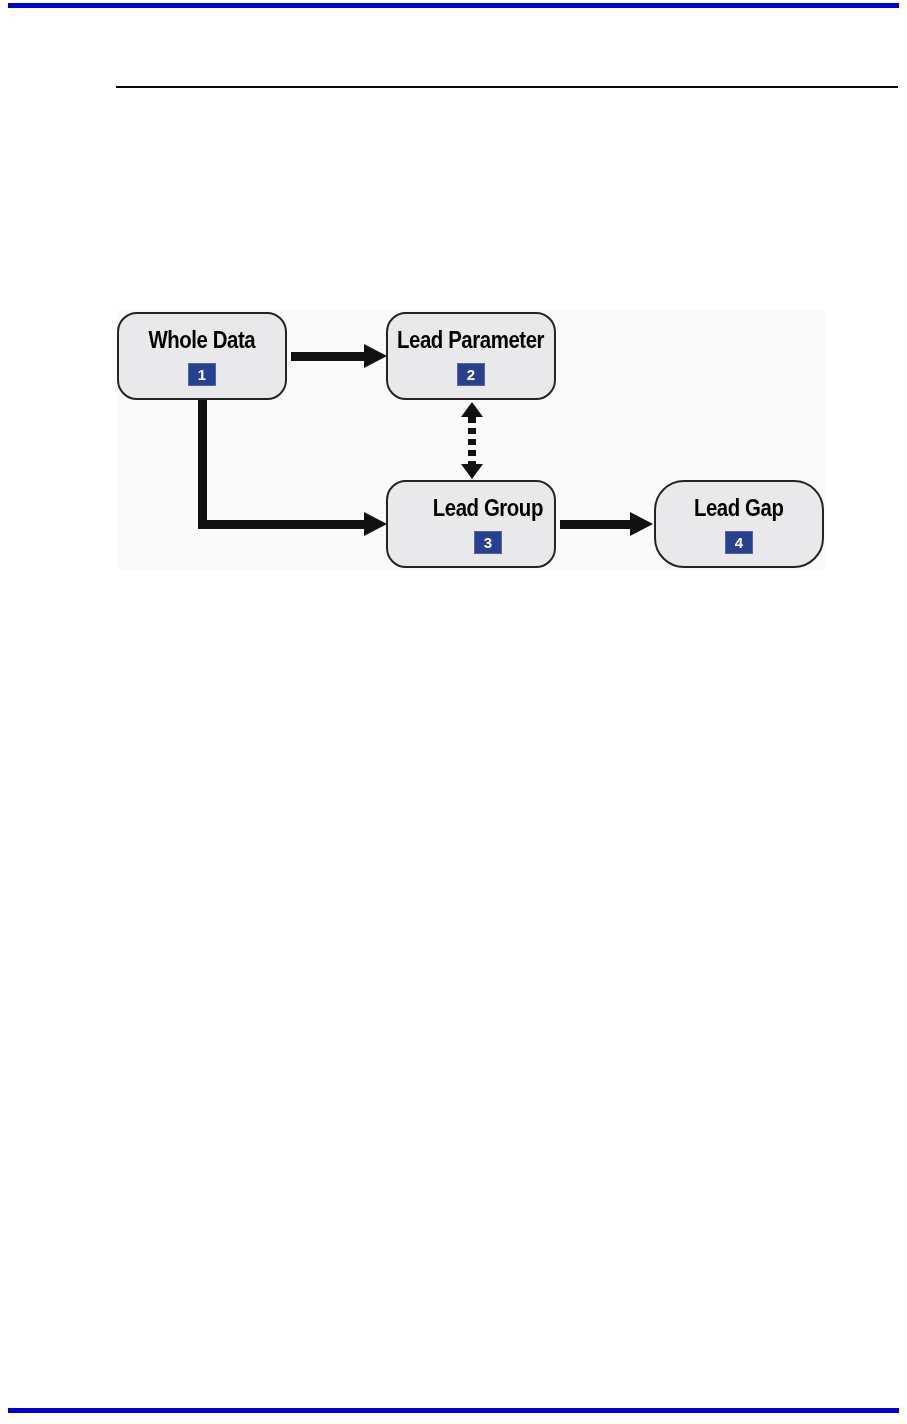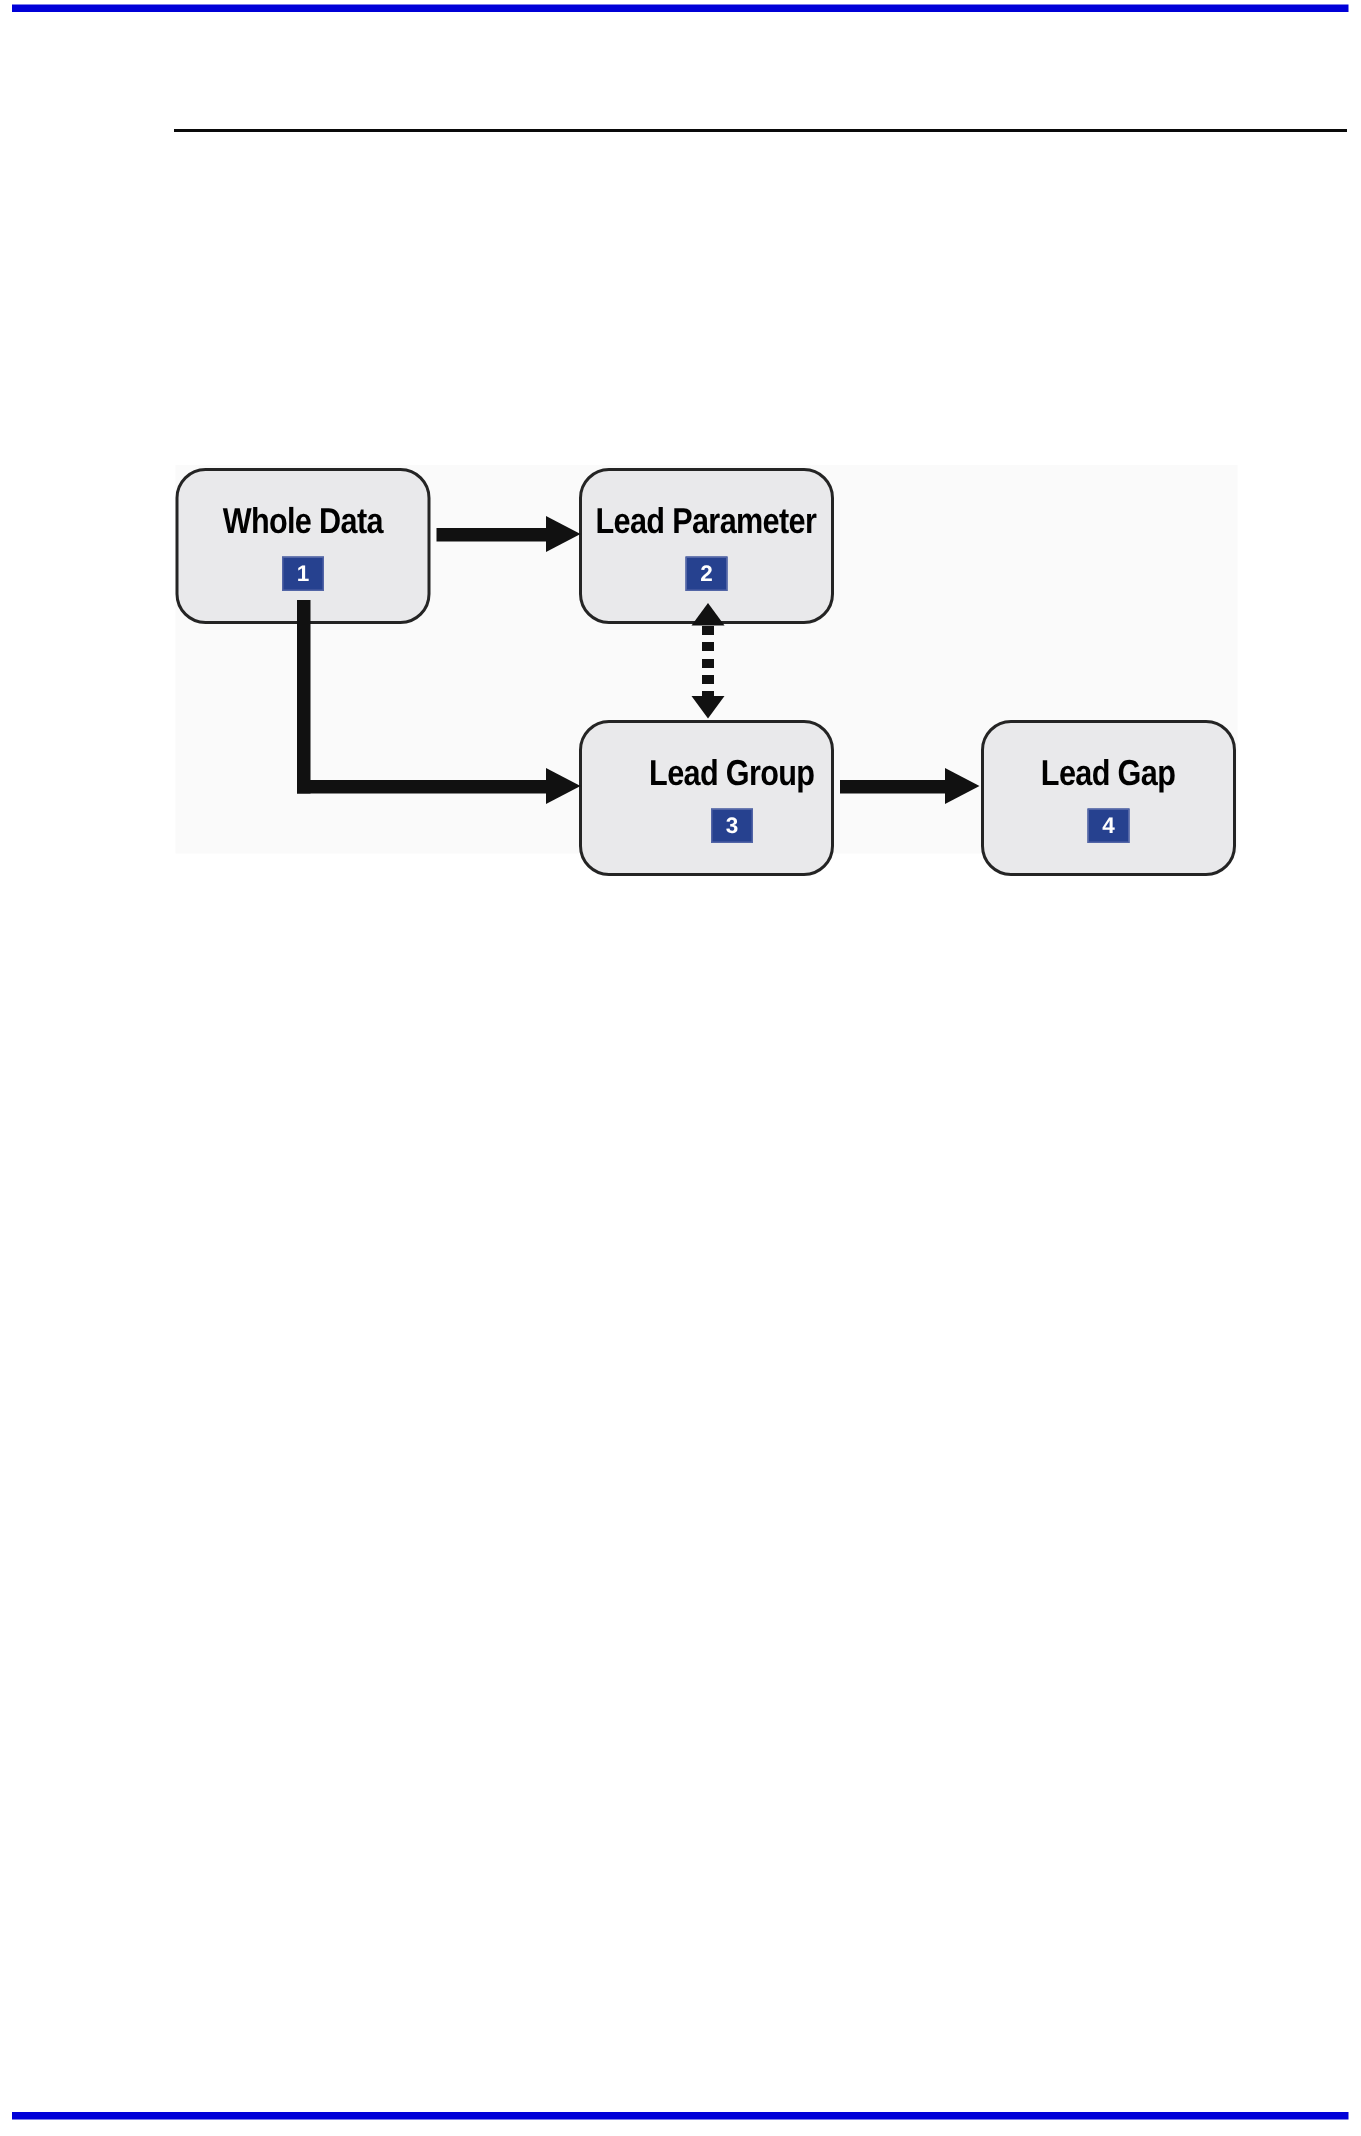--- a/index.html
+++ b/index.html
@@ -48,21 +48,21 @@
     left: 117px;
     top: 310px;
     width: 708px;
     height: 259px;
     background: var(--panel-bg);
   }
 
   .flow-box {
     position: absolute;
     width: 170px;
-    height: 104px;
+    height: 88px;
     background: var(--box-fill);
     border: 2px solid var(--box-border);
     border-radius: 20px;
     display: flex;
     flex-direction: column;
     align-items: center;
     justify-content: center;
     gap: 9px;
   }
   .flow-box .label {
@@ -84,21 +84,21 @@
     font-weight: bold;
     display: flex;
     align-items: center;
     justify-content: center;
     line-height: 1;
   }
 
   .box-whole-data     { left: 117px; top: 312px; }
   .box-lead-parameter { left: 386px; top: 312px; text-align: right; }
   .box-lead-group     { left: 386px; top: 480px; padding-left: 34px; }
-  .box-lead-gap       { left: 654px; top: 480px; }
+  .box-lead-gap       { left: 654px; top: 480px; border-radius: 30px; }
 
   .shaft {
     position: absolute;
     background: var(--arrow-color);
   }
   .head-right {
     position: absolute;
     width: 0; height: 0;
     border-top: 12px solid transparent;
     border-bottom: 12px solid transparent;

